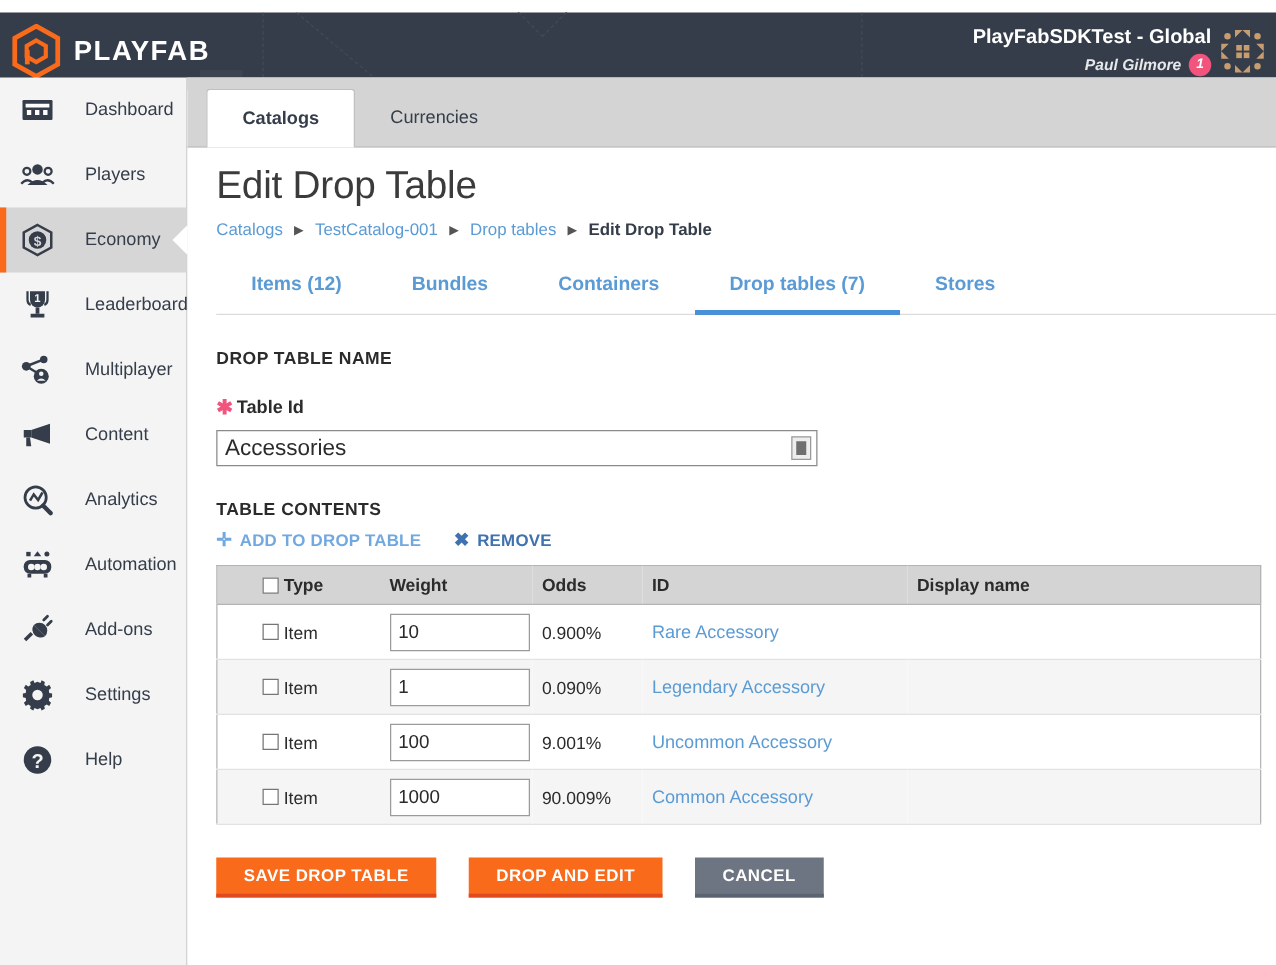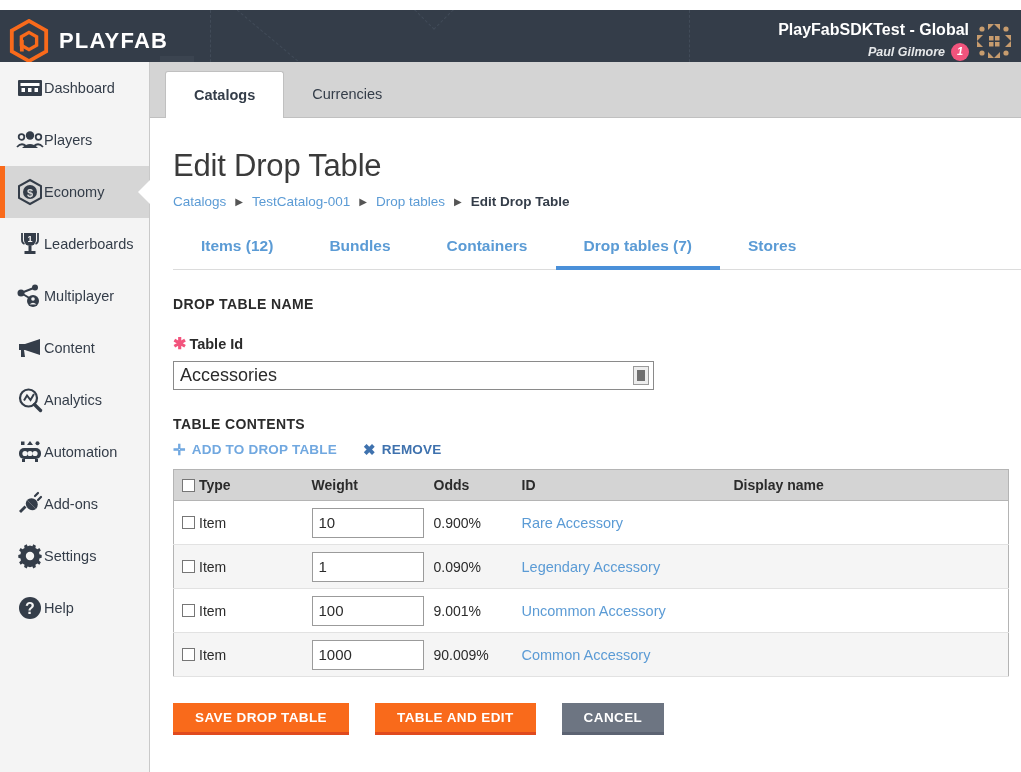--- a/index.html
+++ b/index.html
@@ -59,21 +59,21 @@
   }
   .avatar { position: absolute; right: 8px; top: 12px; width: 38px; height: 38px; }
 
   
   .sidebar {
     position: absolute; left: 0; top: 62px; width: 150px; height: 710px;
     background: #f4f4f4; border-right: 1px solid #c9c9c9;
   }
   .nav-item {
     position: relative; height: 52px; display: flex; align-items: center;
-    padding-left: 16px; gap: 0; color: #343d49; cursor: pointer;
+    padding-left: 16px; gap: 24px; color: #343d49; cursor: pointer;
   }
   .nav-item.active { background: #d6d6d6; }
   .nav-item.active::before {
     content: ""; position: absolute; left: 0; top: 0; width: 5px; height: 52px;
     background: #f96a1b;
   }
   .nav-item.active::after {
     content: ""; position: absolute; right: -1px; top: 14px;
     width: 0; height: 0;
     border-top: 12px solid transparent; border-bottom: 12px solid transparent;
@@ -95,21 +95,21 @@
   .tab {
     height: 47px; padding: 0 28px; display: flex; align-items: center;
     font-size: 14.5px; color: #343d49; cursor: pointer;
   }
   .tab.active {
     background: #ffffff; font-weight: bold;
     border: 1px solid #c0c0c0; border-bottom: none;
     border-radius: 3px 3px 0 0; margin-bottom: -1px;
   }
 
-  .page-pad { padding: 30px 0 0 23px; }
+  .page-pad { padding: 12px 0 0 23px; }
   .page-title {
     font-size: 31px; color: #3b3b3b; font-weight: normal; letter-spacing: -0.2px;
   }
   .crumbs {
     margin-top: 10px; display: flex; align-items: center;
     gap: 9px; font-size: 13.5px;
   }
   .crumb-link { color: #5b9bd5; cursor: pointer; }
   .crumb-cur { color: #343d49; font-weight: bold; }
   .crumb-sep { color: #555; font-size: 10px; }
@@ -175,21 +175,21 @@
     height: 44px; padding: 0 8px; font-size: 14px; color: #2b2b2b;
     vertical-align: middle;
   }
   .grid tr.alt td { background: #f5f5f5; }
   .grid tr.row td { border-bottom: 1px solid #e2e2e2; }
   .col-type  { width: 130px; }
   .col-wt    { width: 122px; }
   .col-odds  { width: 88px; }
   .col-id    { width: 212px; }
   .col-disp  { width: 283px; }
-  .cb-cell { display: flex; align-items: center; gap: 4px; }
+  .cb-cell { display: flex; align-items: center; gap: 4px; margin-left: 28px; }
   .cb {
     width: 13px; height: 13px; border: 1px solid #767676;
     background: #fff; flex: none; display: inline-block; cursor: pointer;
   }
   .wt-input {
     width: 112px; height: 30px; border: 1px solid #9b9b9b;
     background: #ffffff; font-size: 15px; color: #2b2b2b; padding: 0 6px;
     font-family: "Liberation Sans", sans-serif;
   }
   .id-link { color: #5b9bd5; cursor: pointer; font-size: 14.5px; }
@@ -508,17 +508,17 @@
           <td>
             <span class="id-link">Common Accessory</span>
           </td>
           <td></td>
         </tr>
       </tbody>
     </table>
 
     <div class="btnbar">
       <button class="btn btn-orange">SAVE DROP TABLE</button>
-      <button class="btn btn-orange">TABLE AND EDIT</button>
+      <button class="btn btn-orange">DROP AND EDIT</button>
       <button class="btn btn-gray">CANCEL</button>
     </div>
   </div>
 </div>
 
 </body></html>

